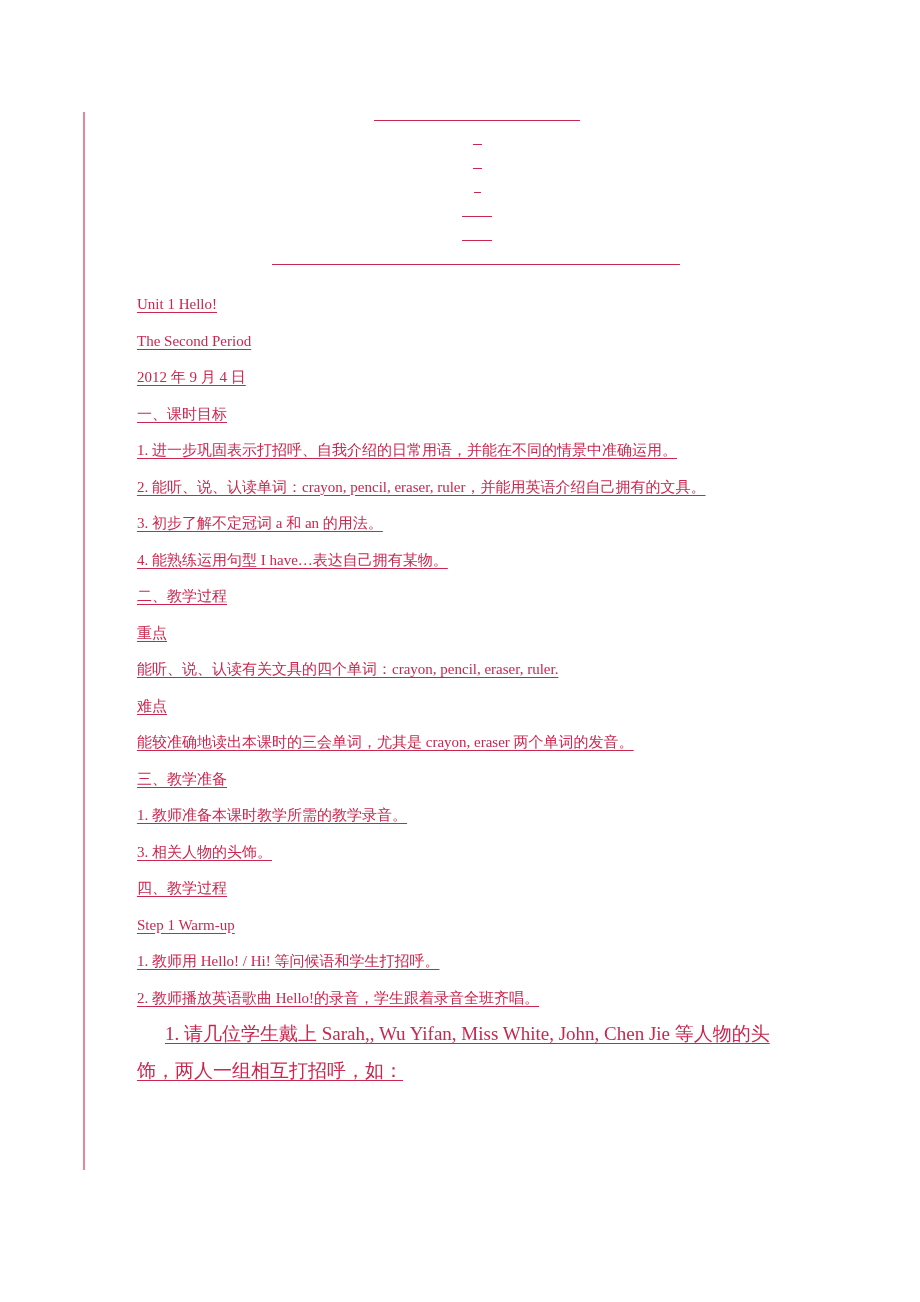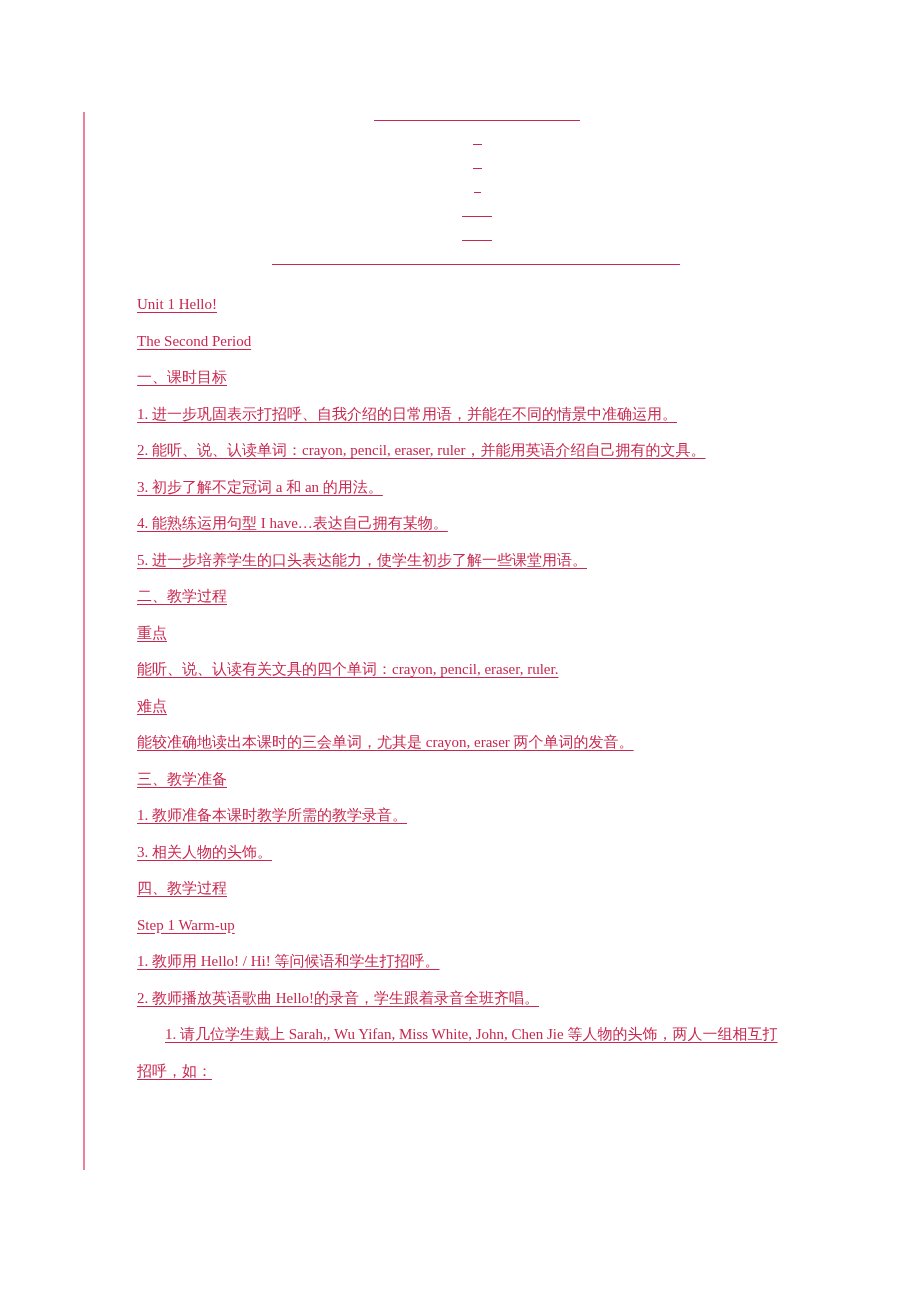--- a/index.html
+++ b/index.html
@@ -78,21 +78,21 @@
   }
   p.center > span.u {
     display: inline-block;
   }
 
   
   p.wrap {
     margin: 0;
     padding: 0;
     color: #c8274f;
-    font-size: 15px;
+    font-size: 19px;
     line-height: 36.5px;
     white-space: normal;
     text-indent: 28px;
     width: 655px;
   }
   p.wrap > span.u {
     text-decoration: underline;
     text-underline-offset: 3px;
     text-decoration-thickness: 1px;
   }
@@ -127,27 +127,27 @@
       <span class="blank mid"></span>
     </div>
     <div class="blank-row">
       <span class="blank rule"></span>
     </div>
 
     <div class="spacer-sm"></div>
 
     <p class="line"><span class="u">Unit 1 Hello!</span></p>
     <p class="line center"><span class="u">The Second Period</span></p>
+    <p class="line center"><span class="u">2012 年 9 月 4 日</span></p>
 
     <p class="line"><span class="u">一、课时目标</span></p>
     <p class="line"><span class="u">1. 进一步巩固表示打招呼、自我介绍的日常用语，并能在不同的情景中准确运用。</span></p>
     <p class="line"><span class="u">2. 能听、说、认读单词：crayon, pencil, eraser, ruler，并能用英语介绍自己拥有的文具。</span></p>
     <p class="line"><span class="u">3. 初步了解不定冠词 a 和 an 的用法。</span></p>
     <p class="line"><span class="u">4. 能熟练运用句型 I have…表达自己拥有某物。</span></p>
-    <p class="line"><span class="u">5. 进一步培养学生的口头表达能力，使学生初步了解一些课堂用语。</span></p>
 
     <p class="line"><span class="u">二、教学过程</span></p>
     <p class="line"><span class="u">重点</span></p>
     <p class="line"><span class="u">能听、说、认读有关文具的四个单词：crayon, pencil, eraser, ruler.</span></p>
     <p class="line"><span class="u">难点</span></p>
     <p class="line"><span class="u">能较准确地读出本课时的三会单词，尤其是 crayon, eraser 两个单词的发音。</span></p>
 
     <p class="line"><span class="u">三、教学准备</span></p>
     <p class="line"><span class="u">1. 教师准备本课时教学所需的教学录音。</span></p>
     <p class="line"><span class="u">3. 相关人物的头饰。</span></p>

